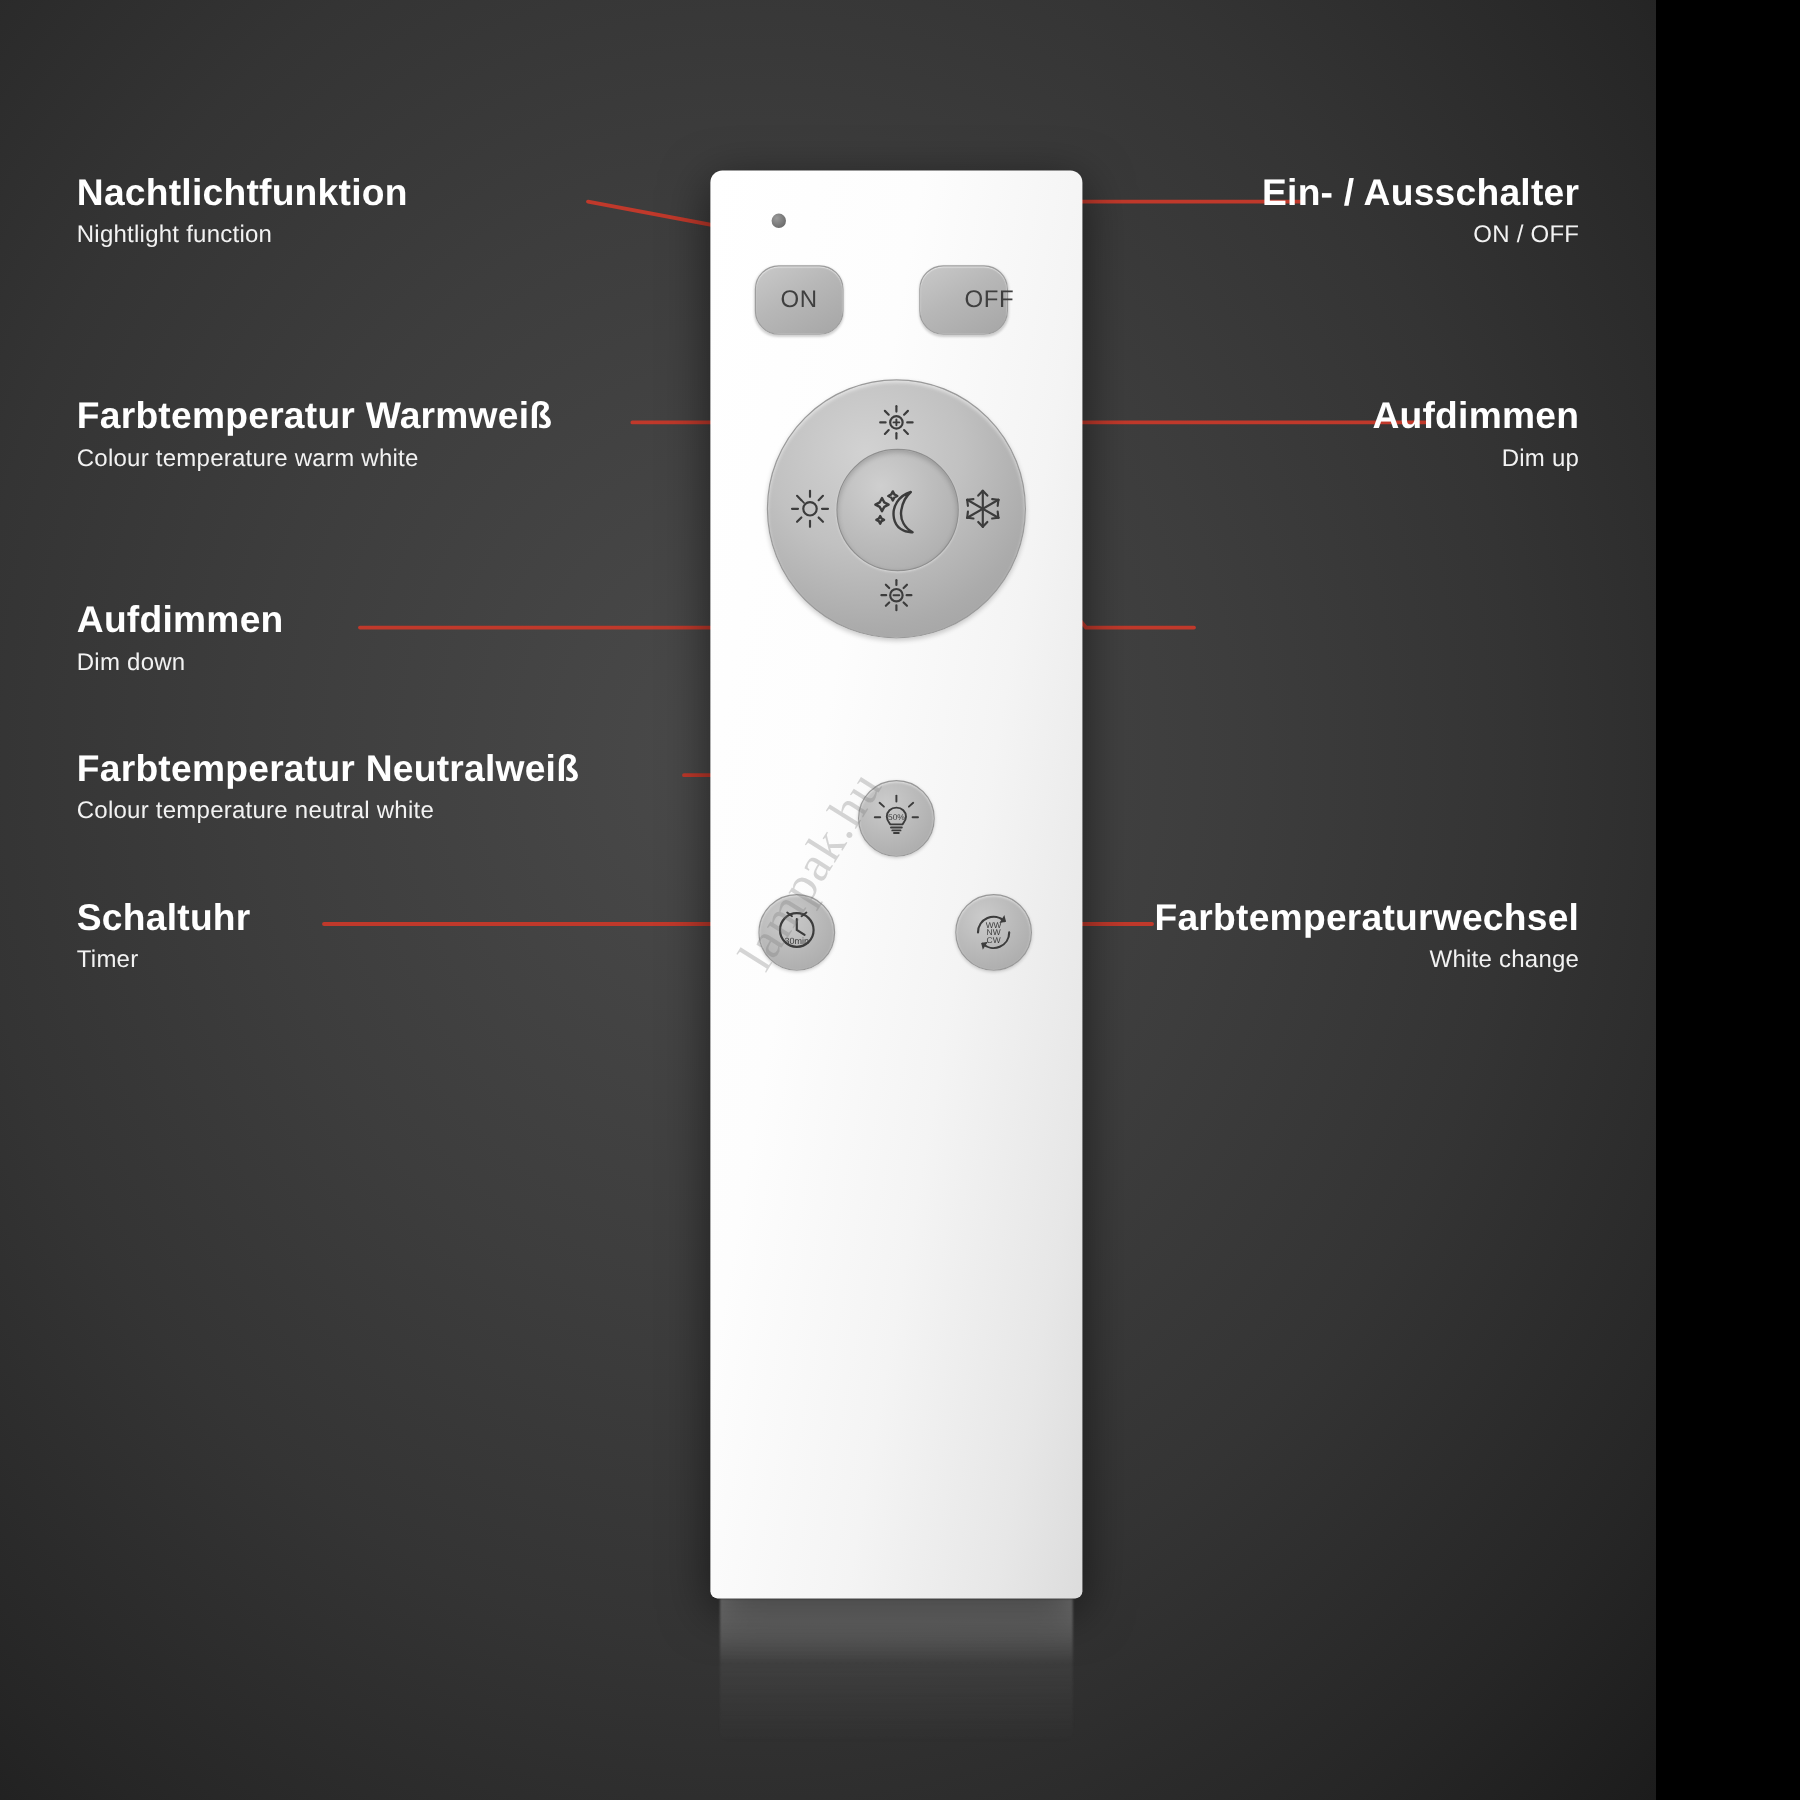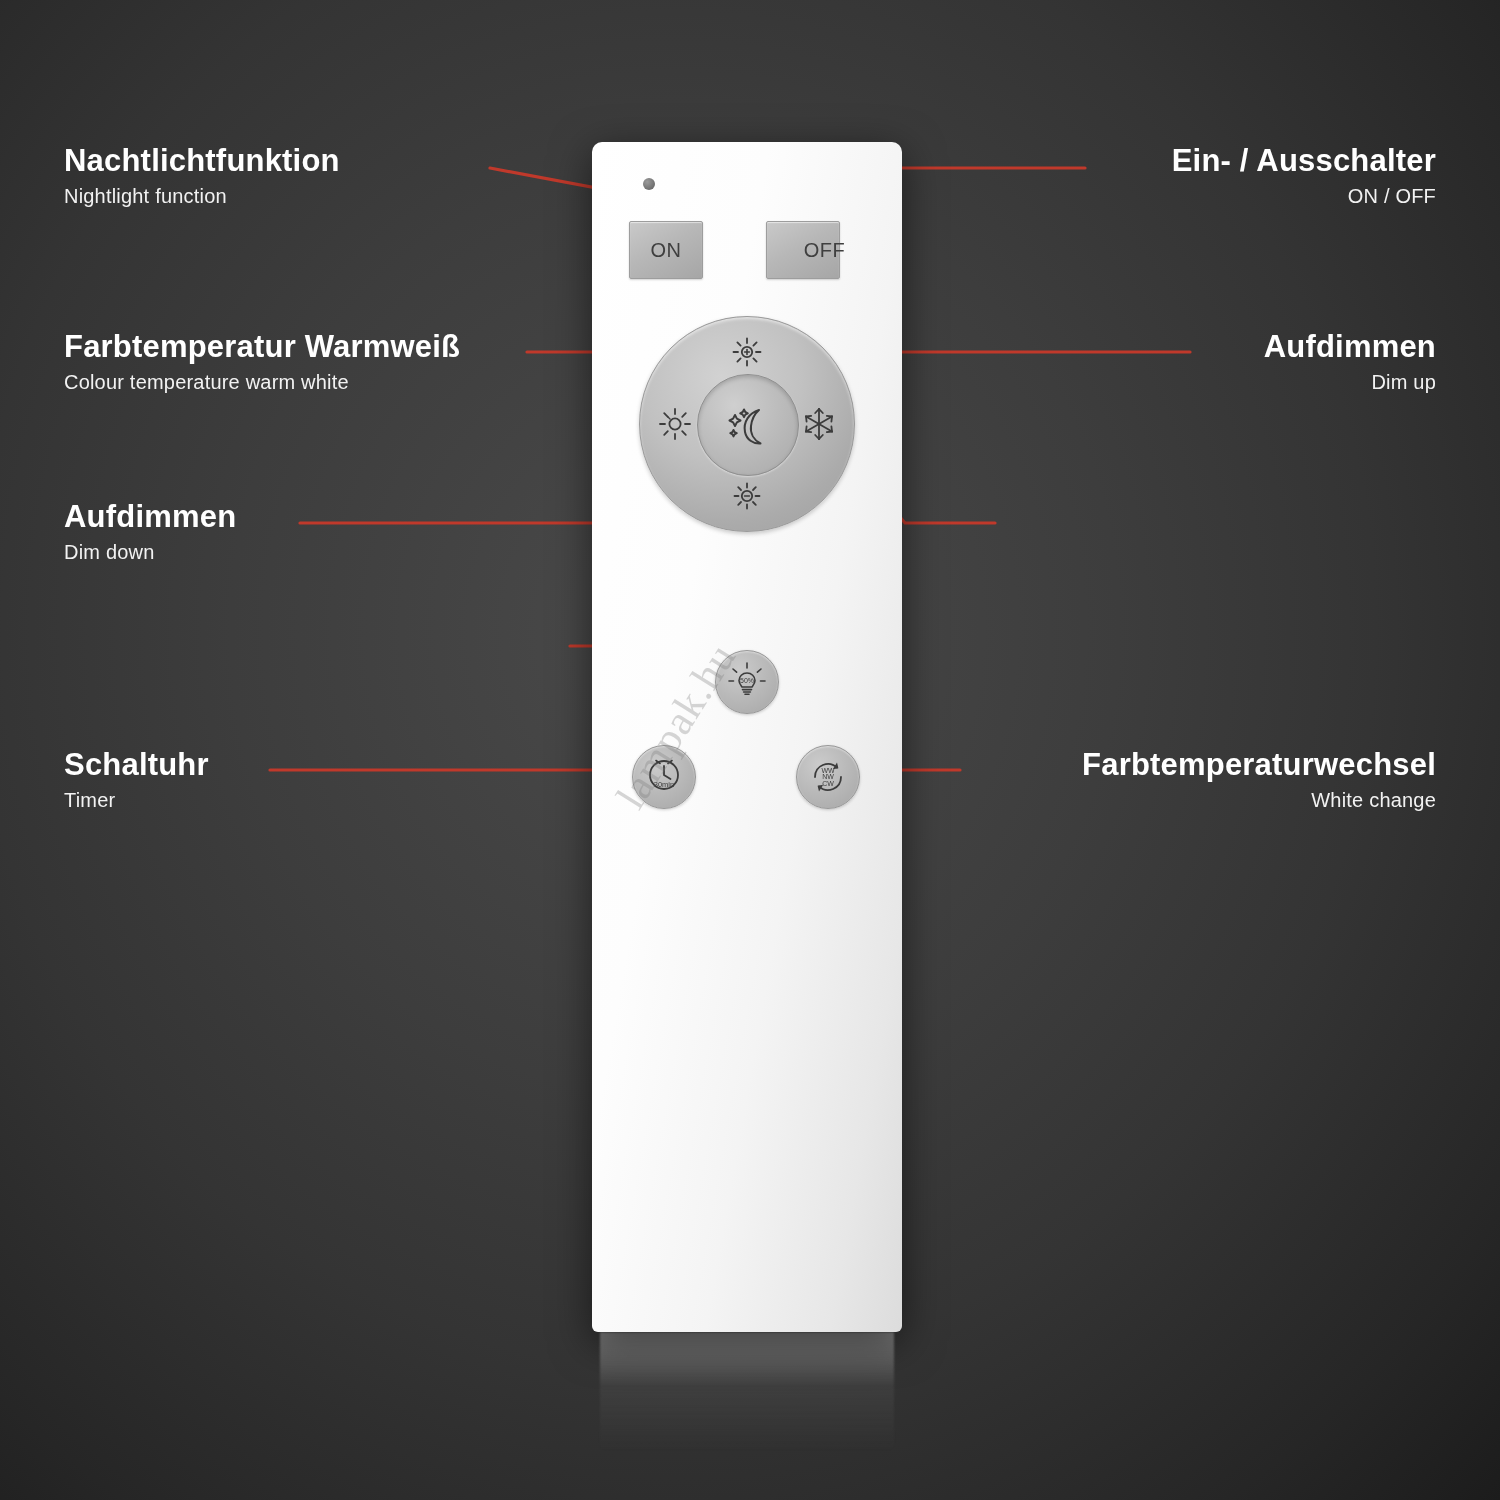--- a/index.html
+++ b/index.html
@@ -2,21 +2,21 @@
 <html><head>
 <meta charset="utf-8">
 <style>
   html, body {
     margin: 0;
     padding: 0;
     background: #000;
   }
   #root {
     position: relative;
-    width: 1500px;
+    width: 1380px;
     height: 1500px;
     overflow: hidden;
     background: radial-gradient(ellipse at 45% 42%, #4a4a4a 0%, #3d3d3d 38%, #343434 60%, #262626 85%, #1c1c1c 100%);
     font-family: "Liberation Sans", sans-serif;
     color: #ffffff;
   }
 
   
   .label {
     position: absolute;
@@ -85,21 +85,21 @@
     box-sizing: border-box;
     display: flex;
     align-items: center;
     justify-content: center;
     color: #3a3a3a;
     user-select: none;
   }
   .pill {
     width: 74px;
     height: 58px;
-    border-radius: 2px;
+    border-radius: 20px;
     background: linear-gradient(150deg, #c9c9c9 0%, #b7b7b7 45%, #a6a6a6 100%);
     border: 1px solid #9d9d9d;
     font-size: 20px;
     letter-spacing: 0.5px;
     color: #3f3f3f;
     box-shadow: inset 0 1px 1px rgba(255,255,255,0.55), 0 1px 2px rgba(0,0,0,0.18);
   }
   #btn-on { left: 37px; top: 79px; }
   #btn-off { left: 174px; top: 79px; padding-left: 43px; }
 
@@ -220,20 +220,24 @@
     <div class="de">Aufdimmen</div>
     <div class="en">Dim up</div>
   </div>
 
   <div class="label" style="left:64px; top:500px;">
     <div class="de">Aufdimmen</div>
     <div class="en">Dim down</div>
   </div>
 
 
+  <div class="label" style="left:64px; top:624px;">
+    <div class="de">Farbtemperatur Neutralweiß</div>
+    <div class="en">Colour temperature neutral white</div>
+  </div>
 
   <div class="label" style="left:64px; top:748px;">
     <div class="de">Schaltuhr</div>
     <div class="en">Timer</div>
   </div>
 
   <div class="label right-align" style="right:64px; top:748px;">
     <div class="de">Farbtemperaturwechsel</div>
     <div class="en">White change</div>
   </div>

